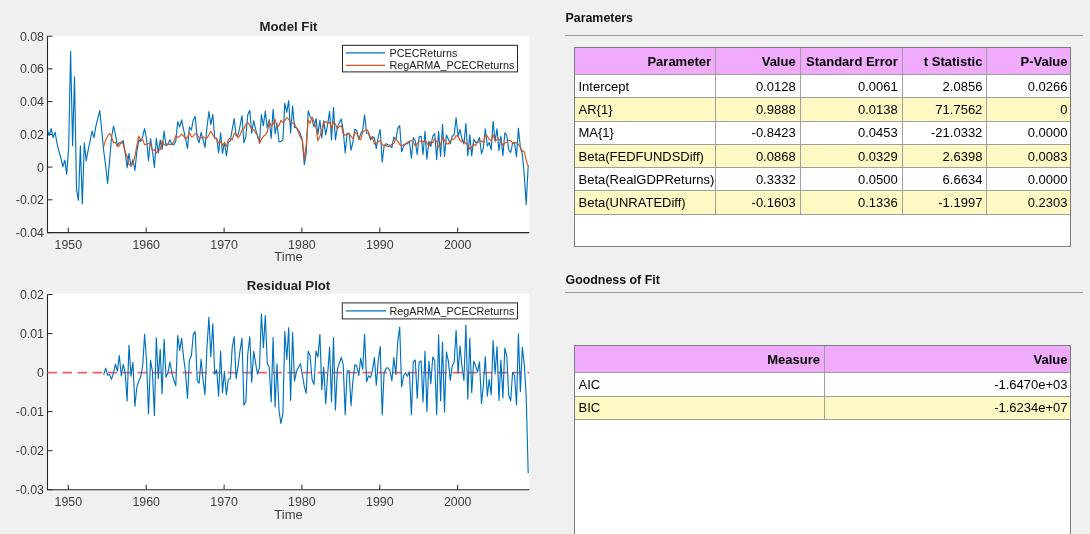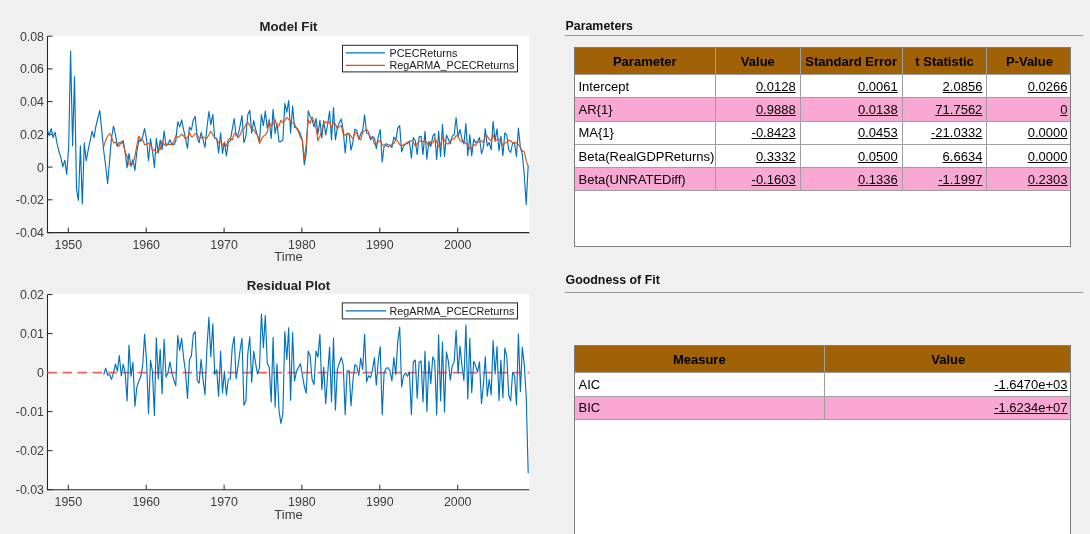--- a/index.html
+++ b/index.html
@@ -3,23 +3,23 @@
 html,body{margin:0;padding:0;}
 body{width:1090px;height:534px;background:#f0f0f0;position:relative;overflow:hidden;
  font-family:"Liberation Sans",sans-serif;}
 .sec{position:absolute;font-size:12.4px;font-weight:bold;color:#111;}
 .rule{position:absolute;width:517.5px;height:1px;background:#9c9c9c;left:565px;}
 .twrap{position:absolute;background:#fff;border:1px solid #7d7d7d;overflow:hidden;}
 table{border-collapse:collapse;table-layout:fixed;font-size:13px;color:#000;}
 th,td{border:1px solid #9f9f9f;padding:0 4px;overflow:hidden;white-space:nowrap;}
 tr{height:23.3px;}
 tr.hd{height:26.5px;}
-th{text-align:center;font-weight:bold;background:#a16207;}
-tr.st td{background:#f9a8d4;}
-td.r{text-align:right;text-decoration:underline;}
+th{text-align:right;font-weight:bold;background:#f0abfc;}
+tr.st td{background:#fef9c3;}
+td.r{text-align:right;}
 table tr:first-child th{border-top:none;}
 table tr td:first-child,table tr th:first-child{border-left:none;}
 table tr td:last-child,table tr th:last-child{border-right:none;}
 </style></head>
 <body>
 <svg width="545" height="534" viewBox="0 0 545 534" style="position:absolute;left:0;top:0">
 <style>text{font-family:"Liberation Sans",sans-serif;}.tk{font-size:12.4px;fill:#3d3d3d;}.ti{font-size:13.2px;font-weight:bold;fill:#222;}.ax{font-size:13px;fill:#3d3d3d;}.lg{font-size:10.8px;fill:#1a1a1a;}</style>
 <rect x="47.5" y="35.5" width="481.79999999999995" height="197.09999999999997" fill="#ffffff"></rect>
 <path d="M47.5 36.2 V232.6 H529.3" fill="none" stroke="#262626" stroke-width="1.1"></path>
 <line x1="47.5" y1="36.2" x2="52.5" y2="36.2" stroke="#262626" stroke-width="1"></line>
@@ -95,21 +95,21 @@
 <clipPath id="c2">
       <rect x="47.5" y="293.5" width="481.79999999999995" height="196.2"></rect>
     </clipPath>
 <g clip-path="url(#c2)">
       <path d="M103.7,374.6 L105.7,368.2 L107.6,375.2 L109.6,374.5 L111.5,379.4 L113.5,372.9 L115.4,364.0 L117.4,371.1 L119.3,355.5 L121.3,376.0 L123.2,364.3 L125.2,373.2 L127.1,401.0 L129.0,345.1 L131.0,376.3 L132.9,362.4 L134.9,406.2 L136.8,387.4 L138.8,381.2 L140.7,376.8 L142.7,365.5 L144.6,334.3 L146.6,361.9 L148.5,413.6 L150.5,360.2 L152.4,371.4 L154.4,415.5 L156.3,337.7 L158.3,378.7 L160.2,349.3 L162.1,393.7 L164.1,339.4 L166.0,377.1 L168.0,372.4 L169.9,361.8 L171.9,373.2 L173.8,380.0 L175.8,385.7 L177.7,335.5 L179.7,350.3 L181.6,338.2 L183.6,357.6 L185.5,372.0 L187.5,398.5 L189.4,360.1 L191.4,355.8 L193.3,334.3 L195.2,331.6 L197.2,380.5 L199.1,383.1 L201.1,359.3 L203.0,379.6 L205.0,394.6 L206.9,348.5 L208.9,317.2 L210.8,356.6 L212.8,323.8 L214.7,374.3 L216.7,369.8 L218.6,396.2 L220.6,351.4 L222.5,392.6 L224.4,371.4 L226.4,394.9 L228.3,379.2 L230.3,378.8 L232.2,347.7 L234.2,336.7 L236.1,378.7 L238.1,365.8 L240.0,350.9 L242.0,338.2 L243.9,405.3 L245.9,401.1 L247.8,353.6 L249.8,336.7 L251.7,382.3 L253.7,351.4 L255.6,363.2 L257.5,374.1 L259.5,367.7 L261.4,314.0 L263.4,347.6 L265.3,315.6 L267.3,363.4 L269.2,367.3 L271.2,401.9 L273.1,337.4 L275.1,407.0 L277.0,363.8 L279.0,410.5 L280.9,423.4 L282.9,413.6 L284.8,331.6 L286.8,359.4 L288.7,327.7 L290.6,400.3 L292.6,332.5 L294.5,381.2 L296.5,371.3 L298.4,367.6 L300.4,363.7 L302.3,374.5 L304.3,386.3 L306.2,393.2 L308.2,351.1 L310.1,355.7 L312.1,379.8 L314.0,384.5 L316.0,351.0 L317.9,357.2 L319.9,334.3 L321.8,389.7 L323.7,367.2 L325.7,403.8 L327.6,375.5 L329.6,347.2 L331.5,401.7 L333.5,337.9 L335.4,410.0 L337.4,369.3 L339.3,363.2 L341.3,357.4 L343.2,364.7 L345.2,414.8 L347.1,371.2 L349.1,370.6 L351.0,405.8 L353.0,379.7 L354.9,364.7 L356.8,366.3 L358.8,375.4 L360.7,358.2 L362.7,369.4 L364.6,334.3 L366.6,381.9 L368.5,375.8 L370.5,377.6 L372.4,370.6 L374.4,357.6 L376.3,385.1 L378.3,360.3 L380.2,346.6 L382.2,414.8 L384.1,372.9 L386.1,368.3 L388.0,367.7 L389.9,370.7 L391.9,380.9 L393.8,357.6 L395.8,374.5 L397.7,342.1 L399.7,327.2 L401.6,386.9 L403.6,375.7 L405.5,372.9 L407.5,376.3 L409.4,372.0 L411.4,414.8 L413.3,362.0 L415.3,360.0 L417.2,398.3 L419.1,362.2 L421.1,360.9 L423.0,401.9 L425.0,351.2 L426.9,411.4 L428.9,361.2 L430.8,383.6 L432.8,356.9 L434.7,360.9 L436.7,414.8 L438.6,334.9 L440.6,400.7 L442.5,342.0 L444.5,412.0 L446.4,351.9 L448.4,361.4 L450.3,380.2 L452.2,365.9 L454.2,361.9 L456.1,330.4 L458.1,373.1 L460.0,346.1 L462.0,366.5 L463.9,380.4 L465.9,325.0 L467.8,399.1 L469.8,338.4 L471.7,392.6 L473.7,361.3 L475.6,365.6 L477.6,372.0 L479.5,361.9 L481.5,403.6 L483.4,384.6 L485.3,356.7 L487.3,396.3 L489.2,379.6 L491.2,394.7 L493.1,340.6 L495.1,374.0 L497.0,346.6 L499.0,400.4 L500.9,360.1 L502.9,397.8 L504.8,348.1 L506.8,356.3 L508.7,395.2 L510.7,400.7 L512.6,372.3 L514.6,375.8 L516.5,405.0 L518.4,333.8 L520.4,391.7 L522.3,347.2 L524.3,364.9 L526.2,396.0 L528.2,473.3" fill="none" stroke="#0072bd" stroke-width="1.15" stroke-linejoin="round"></path>
     </g>
 <rect x="342.3" y="302.9" width="175.2" height="16" fill="#fff" stroke="#262626" stroke-width="1"></rect>
 <line x1="345.8" y1="310.9" x2="386" y2="310.9" stroke="#0072bd" stroke-width="1.3"></line>
 <text class="lg" x="389.5" y="315.1">RegARMA_PCECReturns</text>
 </svg>
-<div class="sec" style="left:565.5px;top:19px;">Parameters</div>
+<div class="sec" style="left:565.5px;top:11px;">Parameters</div>
 <div class="rule" style="top:35px;"></div>
 <div class="twrap" style="left:573.5px;top:47px;width:495px;height:198px;">
 <table style="width:497px;">
       <colgroup>
         <col style="width:141px">
         <col style="width:84.6px">
         <col style="width:102.1px">
         <col style="width:84.6px">
         <col style="width:84.6px">
       </colgroup>
@@ -134,20 +134,27 @@
           <td class="r">0.0138</td>
           <td class="r">71.7562</td>
           <td class="r">0</td>
         </tr>
 <tr>
           <td>MA{1}</td>
           <td class="r">-0.8423</td>
           <td class="r">0.0453</td>
           <td class="r">-21.0332</td>
           <td class="r">0.0000</td>
+        </tr>
+<tr class="st">
+          <td>Beta(FEDFUNDSDiff)</td>
+          <td class="r">0.0868</td>
+          <td class="r">0.0329</td>
+          <td class="r">2.6398</td>
+          <td class="r">0.0083</td>
         </tr>
 <tr>
           <td>Beta(RealGDPReturns)</td>
           <td class="r">0.3332</td>
           <td class="r">0.0500</td>
           <td class="r">6.6634</td>
           <td class="r">0.0000</td>
         </tr>
 <tr class="st">
           <td>Beta(UNRATEDiff)</td>

